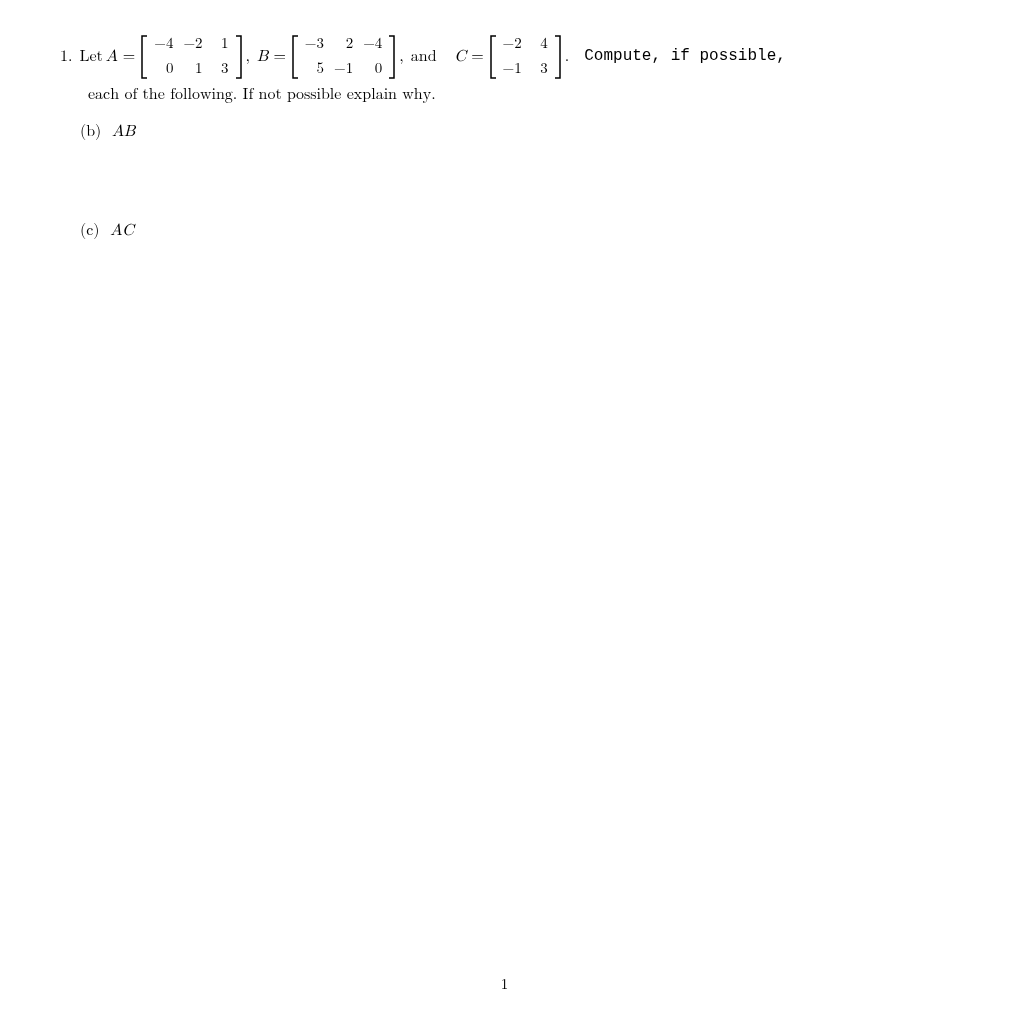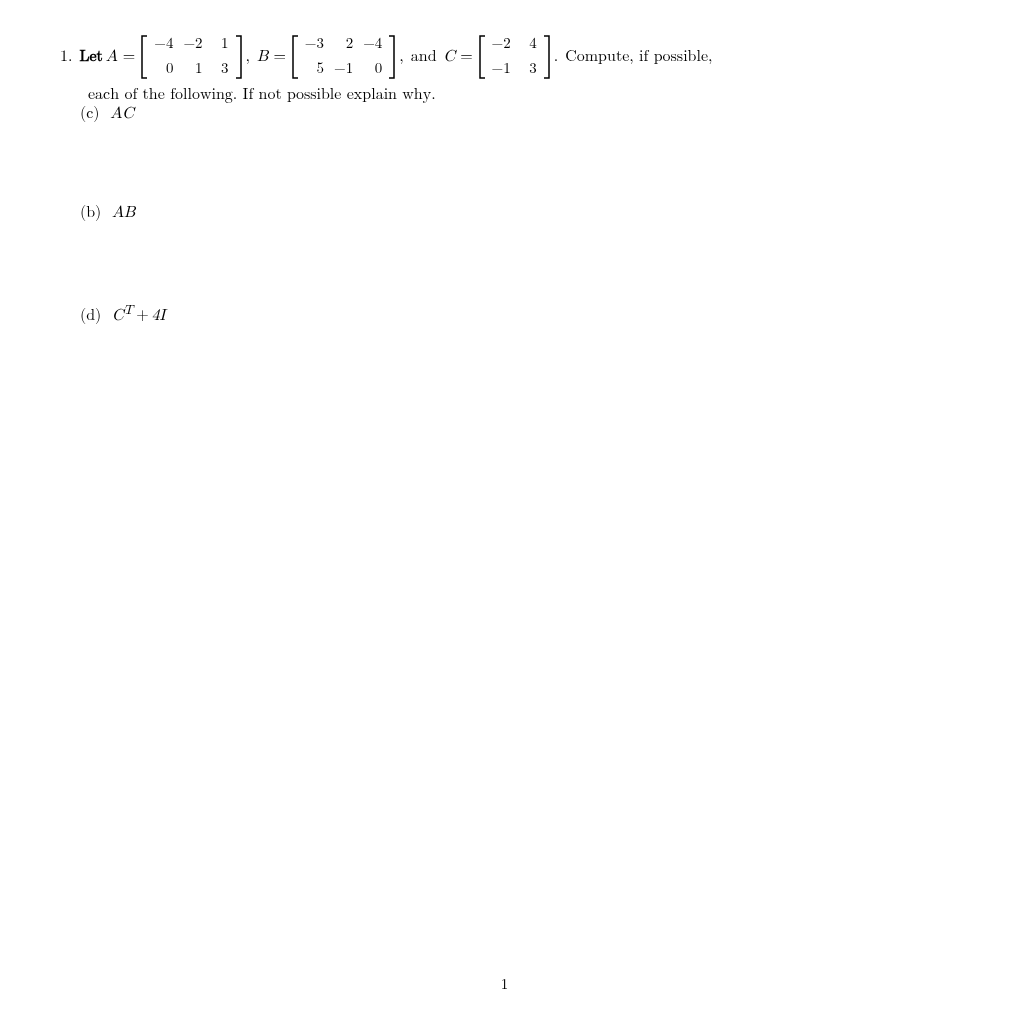--- a/index.html
+++ b/index.html
@@ -88,21 +88,21 @@
   </style>
 </head>
 <body>
 
 <div class="page">
 
   <div class="header-section">
 
     <div class="intro-line">
       <span style="margin-right:4px; font-style:normal;">1.</span>
-      <span style="font-style:normal;font-weight:bold;">Let</span>
+      <span style="font-style:normal;">Let</span>
       <span class="math-text">A</span>
       <span style="margin:0 2px;">=</span>
 
       <span class="matrix-wrap">
         <svg class="bracket-left-svg" width="8" height="44" viewBox="0 0 8 44">
           <path d="M7,1 L2,1 L2,43 L7,43" fill="none" stroke="#000" stroke-width="1.5"></path>
         </svg>
         <span class="matrix-inner m2x3">
           <span class="mcell">−4</span>
           <span class="mcell">−2</span>
@@ -131,57 +131,54 @@
           <span class="mcell">5</span>
           <span class="mcell">−1</span>
           <span class="mcell">0</span>
         </span>
         <svg class="bracket-right-svg" width="8" height="44" viewBox="0 0 8 44">
           <path d="M1,1 L6,1 L6,43 L1,43" fill="none" stroke="#000" stroke-width="1.5"></path>
         </svg>
       </span>
 
       <span style="margin-right:4px;">,</span>
-      <span style="font-style:normal; margin-right:4px;">and</span>
+      <span style="font-style:normal; margin-right:15px;">and</span>
       <span class="math-text">C</span>
       <span style="margin:0 2px;">=</span>
 
       <span class="matrix-wrap">
         <svg class="bracket-left-svg" width="8" height="44" viewBox="0 0 8 44">
           <path d="M7,1 L2,1 L2,43 L7,43" fill="none" stroke="#000" stroke-width="1.5"></path>
         </svg>
         <span class="matrix-inner m2x2">
           <span class="mcell">−2</span>
           <span class="mcell">4</span>
           <span class="mcell">−1</span>
           <span class="mcell">3</span>
         </span>
         <svg class="bracket-right-svg" width="8" height="44" viewBox="0 0 8 44">
           <path d="M1,1 L6,1 L6,43 L1,43" fill="none" stroke="#000" stroke-width="1.5"></path>
         </svg>
       </span>
 
       <span>.</span>
-      <span style="font-style:normal; margin-left:4px;">Compute, if possible,</span>
+      <span style="font-style:normal; margin-left:12px;font-family:Liberation Mono, monospace;">Compute, if possible,</span>
     </div>
 
-    <div style="margin-top:2px; font-style:normal; padding-left:28px;">
+    <div style="margin-top:2px; margin-bottom:18px; font-style:normal; padding-left:28px;">
       each of the following. If not possible explain why.
     </div>
   </div>
 
 
   <div class="sub-problem">
-    <span style="font-style:normal;">(c) &nbsp;</span><span class="math-text">AC</span>
-  </div>
-
-  <div class="sub-problem">
     <span style="font-style:normal;">(b) &nbsp;</span><span class="math-text">AB</span>
   </div>
 
   <div class="sub-problem">
-    <span style="font-style:normal;">(d) &nbsp;</span><span class="math-text">C</span><sup class="math-text">T</sup><span style="margin:0 3px; font-style:normal;">+</span><span class="math-text">4I</span>
+    <span style="font-style:normal;">(c) &nbsp;</span><span class="math-text">AC</span>
   </div>
+
 
 
   <div class="page-number">1</div>
 
 </div>
 
 </body></html>

